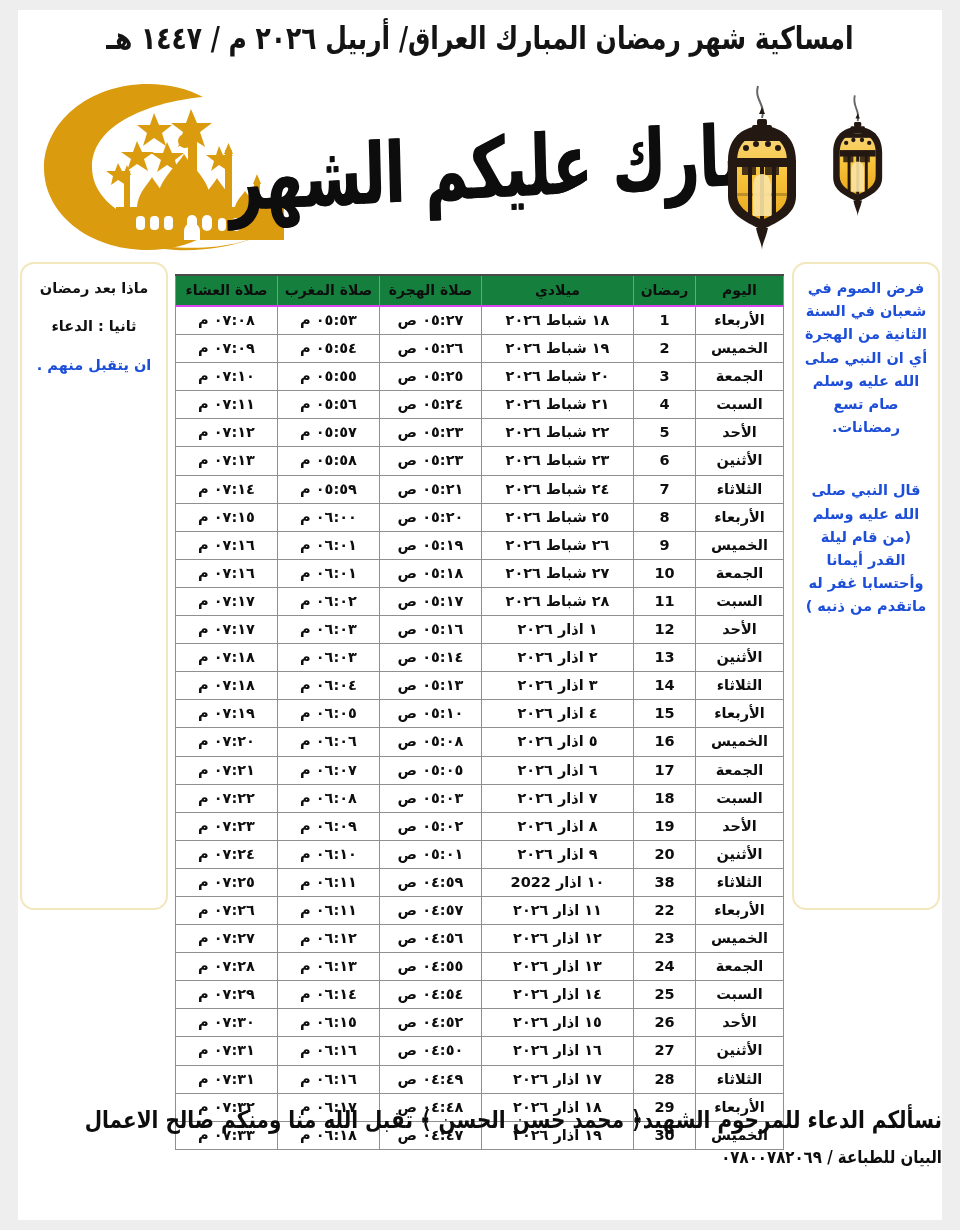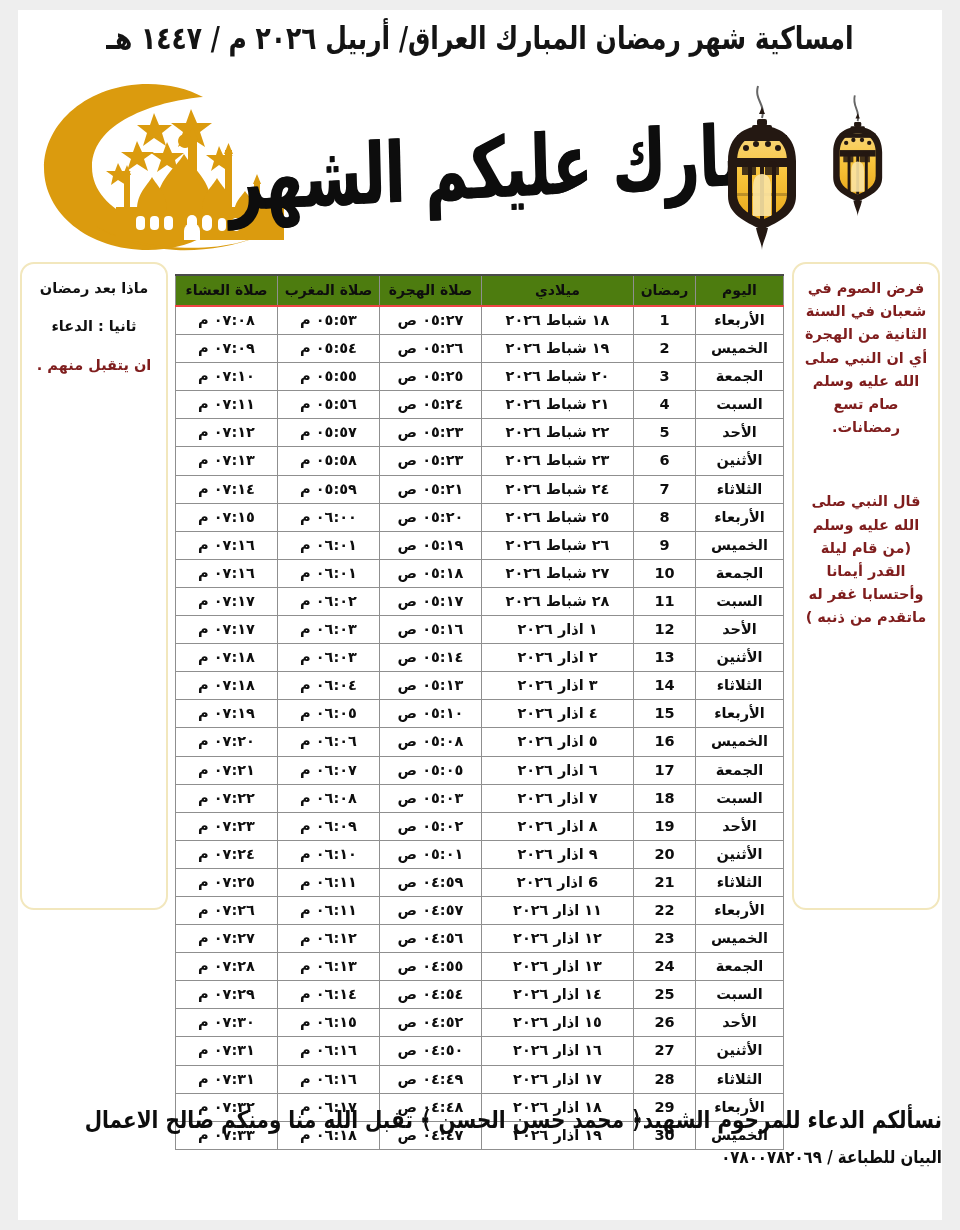--- a/index.html
+++ b/index.html
@@ -128,21 +128,21 @@
     font-size: 14.5px;
     font-weight: bold;
     color: #111;
     line-height: 1.55;
     margin-bottom: 10px;
   }
   .ptext {
     font-family: "DejaVu Sans", sans-serif;
     font-size: 14.5px;
     font-weight: bold;
-    color: #7f1d1d;
+    color: #1d4ed8;
     line-height: 1.6;
   }
 
   
   .table-wrap {
     position: absolute;
     top: 12px;
     left: 158px;
     width: 608px;
   }
@@ -158,26 +158,26 @@
     font-family: "DejaVu Sans", sans-serif;
     font-weight: bold;
     color: #0e0e0e;
     padding: 0;
     height: 27.1px;
     line-height: 27.1px;
     white-space: nowrap;
     overflow: hidden;
   }
   table.cal th {
-    background: #4d7c0f;
+    background: #15803d;
     font-size: 14px;
     height: 29px;
     line-height: 29px;
     border-top: 2px solid #4a4a4a;
-    border-bottom: 2px solid #ef4444;
+    border-bottom: 2px solid #d946ef;
   }
   table.cal td { font-size: 14.5px; background: #ffffff; }
 
   .col-day    { width: 88px; }
   .col-ram    { width: 62px; }
   .col-greg   { width: 152px; }
   .col-fajr   { width: 102px; }
   .col-magh   { width: 102px; }
   .col-isha   { width: 102px; }
 
@@ -532,22 +532,22 @@
               <tr>
                 <td class="c-day">الأثنين</td>
                 <td class="c-ram">20</td>
                 <td class="c-greg">٩ اذار ٢٠٢٦</td>
                 <td class="c-time">٠٥:٠١ ص</td>
                 <td class="c-time">٠٦:١٠ م</td>
                 <td class="c-time">٠٧:٢٤ م</td>
               </tr>
               <tr>
                 <td class="c-day">الثلاثاء</td>
-                <td class="c-ram">21</td>
-                <td class="c-greg">6 اذار ٢٠٢٦</td>
+                <td class="c-ram">38</td>
+                <td class="c-greg">١٠ اذار 2022</td>
                 <td class="c-time">٠٤:٥٩ ص</td>
                 <td class="c-time">٠٦:١١ م</td>
                 <td class="c-time">٠٧:٢٥ م</td>
               </tr>
               <tr>
                 <td class="c-day">الأربعاء</td>
                 <td class="c-ram">22</td>
                 <td class="c-greg">١١ اذار ٢٠٢٦</td>
                 <td class="c-time">٠٤:٥٧ ص</td>
                 <td class="c-time">٠٦:١١ م</td>
@@ -618,21 +618,21 @@
                 <td class="c-time">٠٧:٣٣ م</td>
               </tr>
             </tbody>
         </table>
       </div>
 
       <div class="side-panel panel-right">
         <div class="pblock gap-lg">
           <div class="ptext">فرض الصوم في شعبان في السنة الثانية من الهجرة أي ان النبي صلى الله عليه وسلم صام تسع رمضانات.</div>
         </div>
-        <div class="pblock" style="margin-top:51px">
+        <div class="pblock" style="margin-top:40px">
           <div class="ptext">قال النبي صلى الله عليه وسلم (من قام ليلة القدر أيمانا وأحتسابا غفر له ماتقدم من ذنبه )</div>
         </div>
       </div>
     </div>
 
     <div class="footer">
       <div><span class="foot-main">نسألكم الدعاء للمرحوم الشهيد﴿ محمد حسن الحسن ﴾ تقبل الله منا ومنكم صالح الاعمال</span></div>
       <div><span class="foot-sub">البيان للطباعة / ٠٧٨٠٠٧٨٢٠٦٩</span></div>
     </div>
 

